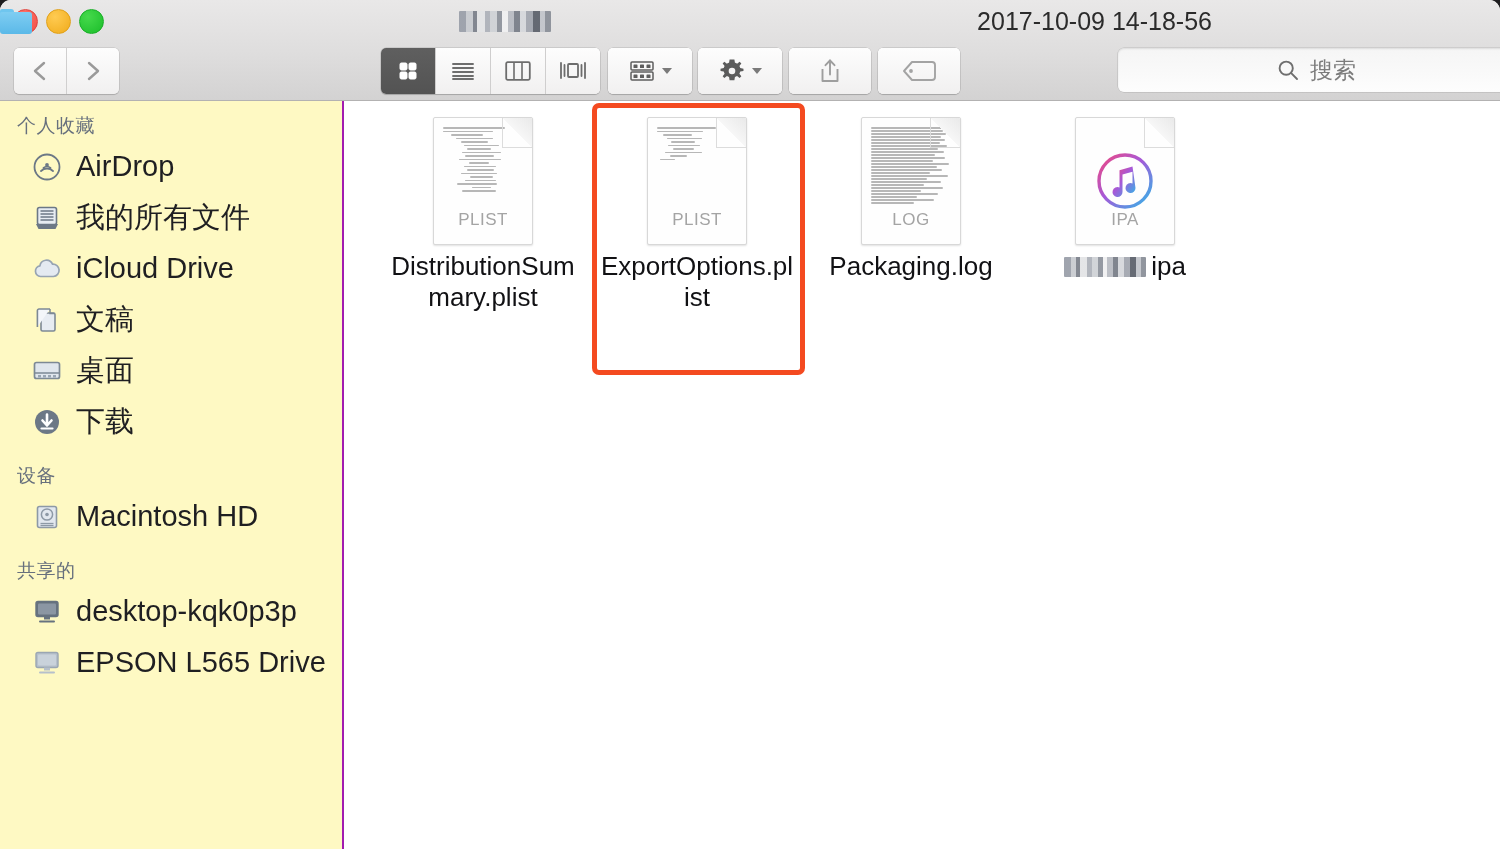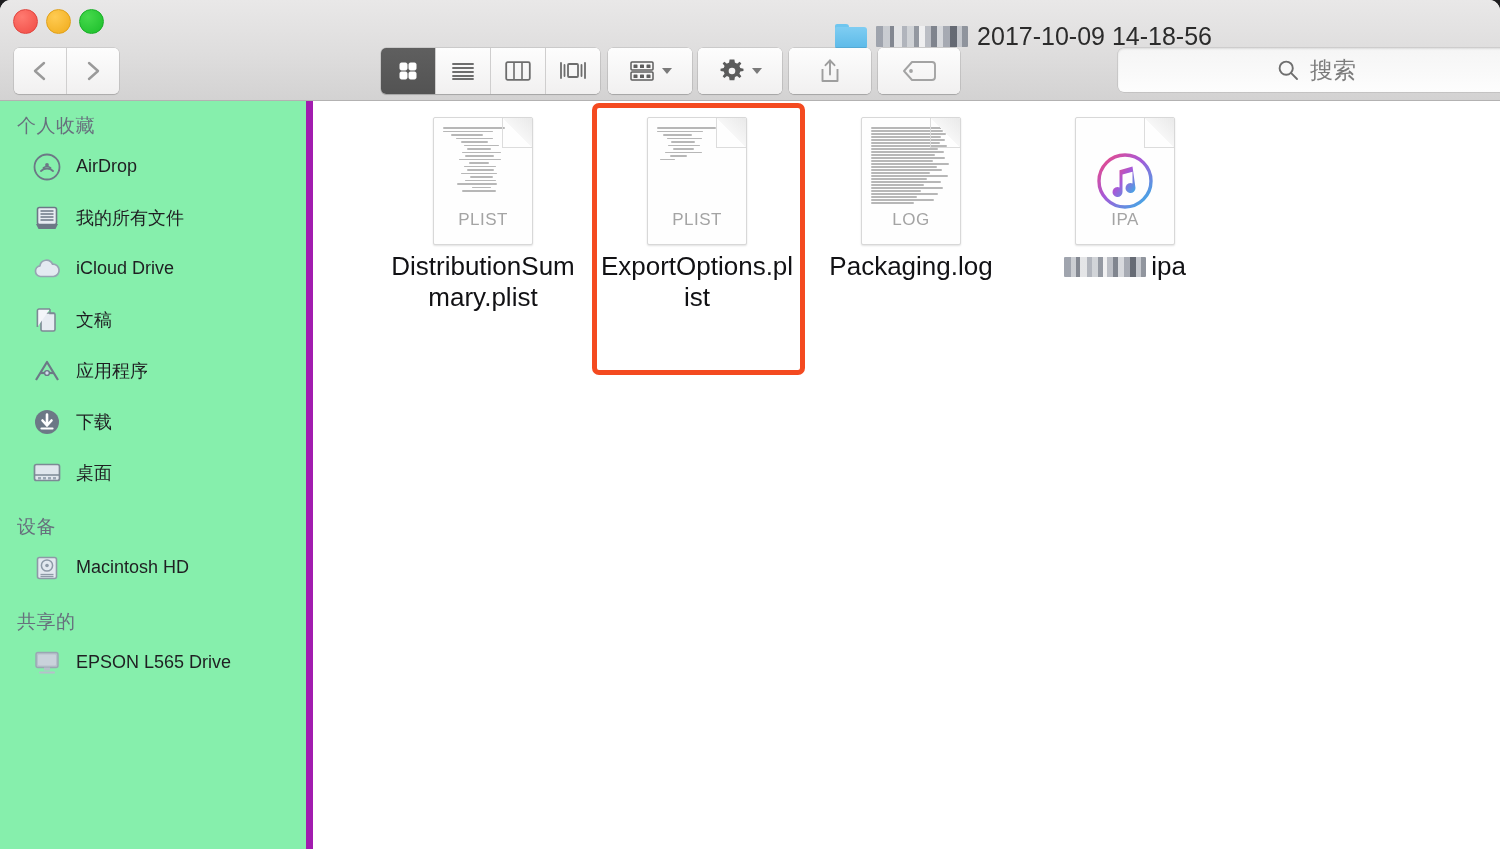--- a/index.html
+++ b/index.html
@@ -49,29 +49,29 @@
     width: 25px; height: 25px;
     border-radius: 50%;
     box-sizing: border-box;
   }
   .light.close   { background: radial-gradient(circle at 35% 30%, #ff7a70, #f04b44); border: 0.5px solid #e0443e; }
   .light.min     { background: radial-gradient(circle at 35% 30%, #ffcb52, #f0ab1b); border: 0.5px solid #e0a018; }
   .light.max     { background: radial-gradient(circle at 35% 30%, #45d94b, #1bbd2a); border: 0.5px solid #18ae26; }
 
   .window-title {
     position: absolute;
-    left: 0; top: 19px;
+    left: 0; top: 4px;
     width: 1212px;
     text-align: center;
     font-size: 25px;
     color: #2b2b2b;
     letter-spacing: 0px;
     display: flex;
     align-items: center;
-    justify-content: flex-end;
+    justify-content: space-between;
     gap: 9px;
     height: 34px;
     pointer-events: none;
   }
   .folder-glyph {
     width: 32px; height: 25px;
     position: relative;
     flex: 0 0 auto;
   }
   .folder-glyph::before {
@@ -194,24 +194,24 @@
   }
   .search-placeholder {
     font-size: 23px;
     color: #7c7c7c;
   }
 
   
   .sidebar {
     position: absolute;
     left: 0; top: 101px;
-    width: 313px;
+    width: 344px;
     height: 748px;
-    background: #86efac;
-    border-right: 7px solid #a21caf;
+    background: #fef9c3;
+    border-right: 2px solid #a21caf;
     box-sizing: border-box;
     overflow: hidden;
   }
   .sb-section {
     font-size: 19px;
     color: #67707d;
     padding: 0 0 0 17px;
     margin-top: 16px;
     margin-bottom: 2px;
     font-weight: normal;
@@ -229,21 +229,21 @@
   }
   .sb-icon {
     width: 30px; height: 30px;
     flex: 0 0 auto;
     display: flex;
     align-items: center;
     justify-content: center;
     color: #66727f;
   }
   .sb-label {
-    font-size: 18px;
+    font-size: 29px;
     color: #1f1f22;
     white-space: nowrap;
   }
 
   
   .content {
     position: absolute;
     left: 370px; top: 101px;
     width: 1130px;
     height: 748px;
@@ -528,78 +528,79 @@
       <span class="sb-icon">
         <svg width="28" height="28" viewBox="0 0 28 28">
           <rect x="8" y="7" width="14" height="18" rx="1.6" fill="#e7ecf2" stroke="#7d8995" stroke-width="1.6"></rect>
           <path d="M17 3 L6 3 a1.6 1.6 0 0 0 -1.6 1.6 L4.4 21" fill="#f3f6f9" stroke="#7d8995" stroke-width="1.6" stroke-linejoin="round"></path>
           <path d="M17 3 L17 7.5 L21.5 7.5" fill="none" stroke="#7d8995" stroke-width="1.5"></path>
         </svg>
       </span>
       <span class="sb-label">文稿</span>
     </div>
 
-    <div class="sb-item">
-      <span class="sb-icon">
-        <svg width="30" height="26" viewBox="0 0 30 26">
-          <path d="M4 22 L15 4 L26 22" fill="none" stroke="#6c7886" stroke-width="2.2" stroke-linejoin="round"></path>
-          <line x1="8" y1="15" x2="22" y2="15" stroke="#6c7886" stroke-width="2.2"></line>
-          <circle cx="15" cy="15" r="2.4" fill="#d3dfee" stroke="#6c7886" stroke-width="1.4"></circle>
-        </svg>
-      </span>
-      <span class="sb-label">应用程序</span>
-    </div>
-
-    <div class="sb-item">
-      <span class="sb-icon">
-        <svg width="28" height="28" viewBox="0 0 28 28">
-          <circle cx="14" cy="14" r="12" fill="#6c7886"></circle>
-          <path d="M14 6.5 L14 16.5 M9.5 12.5 L14 17.5 L18.5 12.5" fill="none" stroke="#ffffff" stroke-width="2.6" stroke-linecap="round" stroke-linejoin="round"></path>
-          <line x1="8.5" y1="20.5" x2="19.5" y2="20.5" stroke="#ffffff" stroke-width="2.2" stroke-linecap="round"></line>
-        </svg>
-      </span>
-      <span class="sb-label">下载</span>
-    </div>
 
     <div class="sb-item">
       <span class="sb-icon">
         <svg width="30" height="24" viewBox="0 0 30 24">
           <rect x="2.5" y="3.5" width="25" height="16" rx="2" fill="#e0e6ed" stroke="#7d8995" stroke-width="1.7"></rect>
           <line x1="2.5" y1="14" x2="27.5" y2="14" stroke="#7d8995" stroke-width="1.5"></line>
           <g fill="#9aa6b3">
             <rect x="6" y="16" width="3" height="2.5"></rect>
             <rect x="11" y="16" width="3" height="2.5"></rect>
             <rect x="16" y="16" width="3" height="2.5"></rect>
             <rect x="21" y="16" width="3" height="2.5"></rect>
           </g>
         </svg>
       </span>
       <span class="sb-label">桌面</span>
     </div>
 
+    <div class="sb-item">
+      <span class="sb-icon">
+        <svg width="28" height="28" viewBox="0 0 28 28">
+          <circle cx="14" cy="14" r="12" fill="#6c7886"></circle>
+          <path d="M14 6.5 L14 16.5 M9.5 12.5 L14 17.5 L18.5 12.5" fill="none" stroke="#ffffff" stroke-width="2.6" stroke-linecap="round" stroke-linejoin="round"></path>
+          <line x1="8.5" y1="20.5" x2="19.5" y2="20.5" stroke="#ffffff" stroke-width="2.2" stroke-linecap="round"></line>
+        </svg>
+      </span>
+      <span class="sb-label">下载</span>
+    </div>
+
     <div class="sb-section">设备</div>
 
     <div class="sb-item">
       <span class="sb-icon">
         <svg width="28" height="28" viewBox="0 0 28 28">
           <rect x="4.5" y="3.5" width="19" height="21" rx="2" fill="#e2e8ef" stroke="#8d99a6" stroke-width="1.6"></rect>
           <circle cx="14" cy="11.5" r="5.6" fill="none" stroke="#8d99a6" stroke-width="1.5"></circle>
           <circle cx="14" cy="11.5" r="1.8" fill="#8d99a6"></circle>
           <g stroke="#8d99a6" stroke-width="1.3">
             <line x1="7.5" y1="20.5" x2="20.5" y2="20.5"></line>
             <line x1="7.5" y1="22.5" x2="20.5" y2="22.5"></line>
           </g>
         </svg>
       </span>
       <span class="sb-label">Macintosh HD</span>
     </div>
 
 
     <div class="sb-section">共享的</div>
 
+    <div class="sb-item">
+      <span class="sb-icon">
+        <svg width="28" height="26" viewBox="0 0 28 26">
+          <rect x="3" y="2.5" width="22" height="15" rx="2" fill="#66727f" stroke="#66727f" stroke-width="1.4"></rect>
+          <rect x="5" y="4.5" width="18" height="11" rx="1" fill="#8b96a3"></rect>
+          <path d="M11 17.5 L11 20.5 L17 20.5 L17 17.5" fill="#66727f"></path>
+          <line x1="7" y1="22.5" x2="21" y2="22.5" stroke="#66727f" stroke-width="2" stroke-linecap="round"></line>
+        </svg>
+      </span>
+      <span class="sb-label">desktop-kqk0p3p</span>
+    </div>
 
 
     <div class="sb-item">
       <span class="sb-icon">
         <svg width="28" height="26" viewBox="0 0 28 26">
           <rect x="3" y="2.5" width="22" height="15" rx="2" fill="#b6c0cb" stroke="#9aa6b3" stroke-width="1.4"></rect>
           <rect x="5" y="4.5" width="18" height="11" rx="1" fill="#c9d2db"></rect>
           <path d="M11 17.5 L11 20.5 L17 20.5 L17 17.5" fill="#b6c0cb"></path>
           <line x1="7" y1="22.5" x2="21" y2="22.5" stroke="#b6c0cb" stroke-width="2" stroke-linecap="round"></line>
         </svg>

